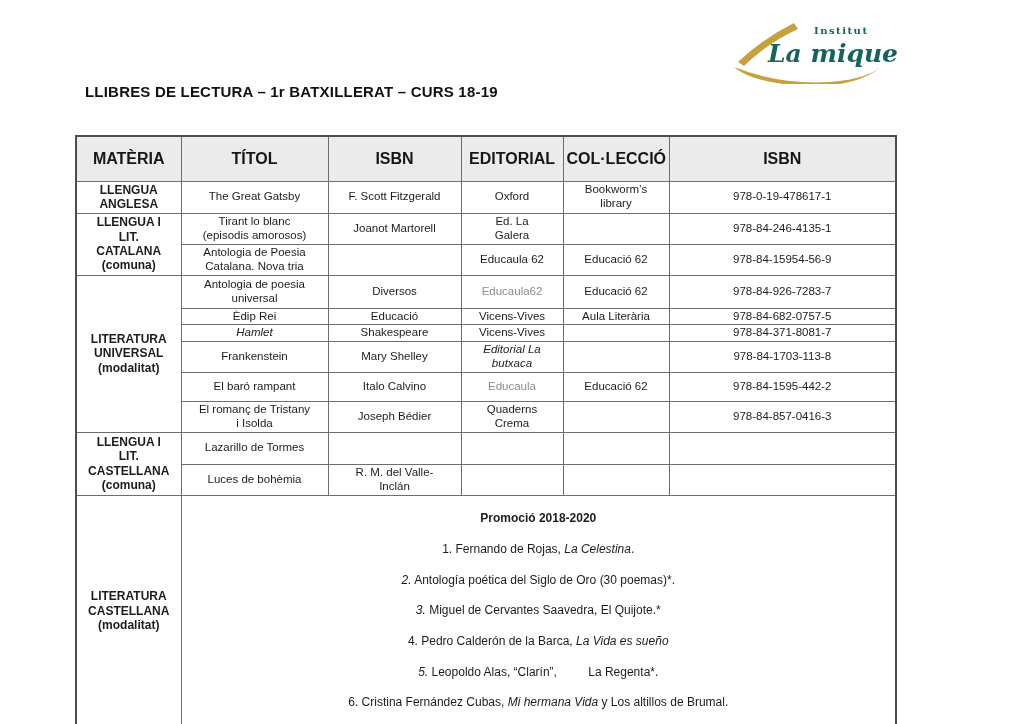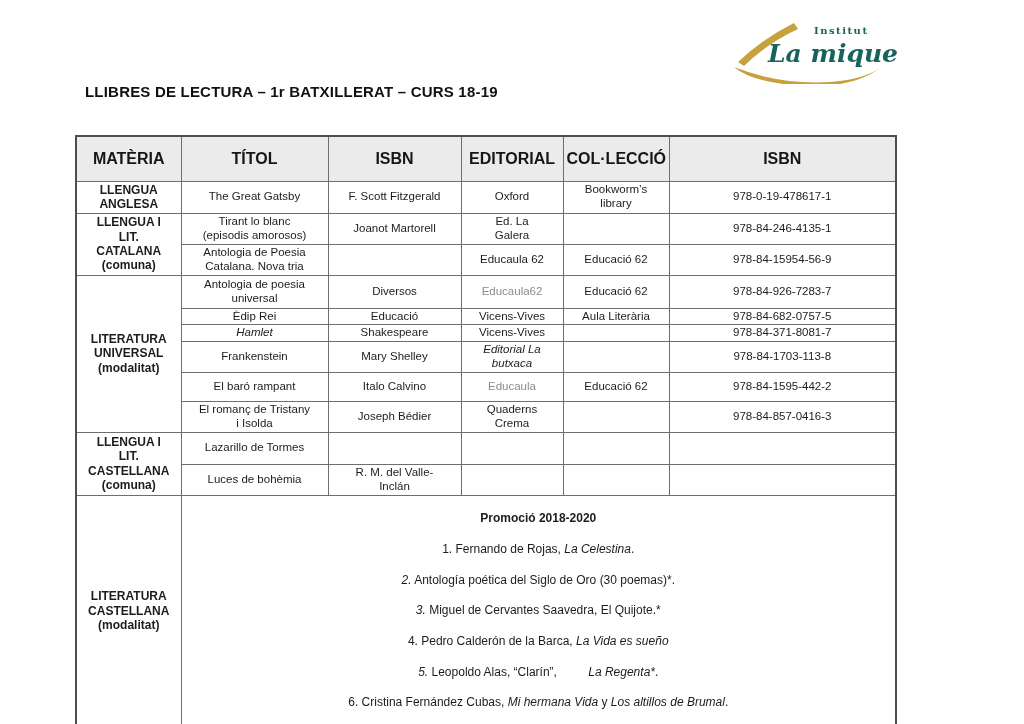--- a/index.html
+++ b/index.html
@@ -174,20 +174,20 @@
       <tr style="height:130px">
         <td class="materia">LITERATURA
 CASTELLANA
 (modalitat)</td>
         <td class="promo-cell" colspan="5">
           <div class="promo-heading">Promoció 2018-2020</div>
           <div class="promo-item"><span>1. Fernando de Rojas, </span><span style="font-style: italic;">La Celestina</span><span>.</span></div>
           <div class="promo-item"><span style="font-style: italic;">2.</span><span> Antología poética del Siglo de Oro (30 poemas)*.</span></div>
           <div class="promo-item"><span style="font-style: italic;">3.</span><span> Miguel de Cervantes Saavedra, </span><span style="">El Quijote.</span><span>*</span></div>
           <div class="promo-item"><span>4. Pedro Calderón de la Barca, </span><span style="font-style: italic;">La Vida es sueño</span></div>
-          <div class="promo-item"><span style="font-style: italic;">5.</span><span> Leopoldo Alas, “Clarín”, </span><span style="font-style: italic; margin-left: 28px;">La Regenta*</span><span>.</span></div>
-          <div class="promo-item"><span>6. Cristina Fernández Cubas, </span><span style="font-style: italic;">Mi hermana Vida</span><span> y </span><span style="font-style: italic; margin-top: 32px;">Los altillos de Brumal</span><span>.</span></div>
+          <div class="promo-item"><span style="font-style: italic;">5.</span><span> Leopoldo Alas, “Clarín”, </span><span style=" margin-left: 28px;">La Regenta*</span><span>.</span></div>
+          <div class="promo-item"><span>6. Cristina Fernández Cubas, </span><span style="font-style: italic;">Mi hermana Vida</span><span> y </span><span style=" margin-top: 32px;">Los altillos de Brumal</span><span>.</span></div>
         </td>
       </tr>
     </tbody>
   </table>
 
 </div>
 
 </body></html>

